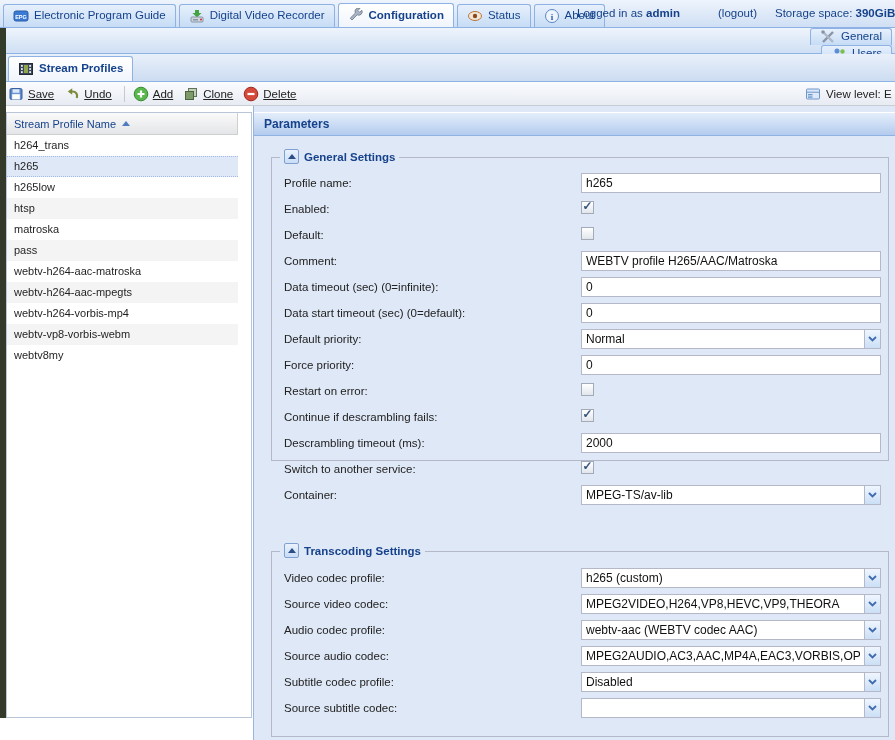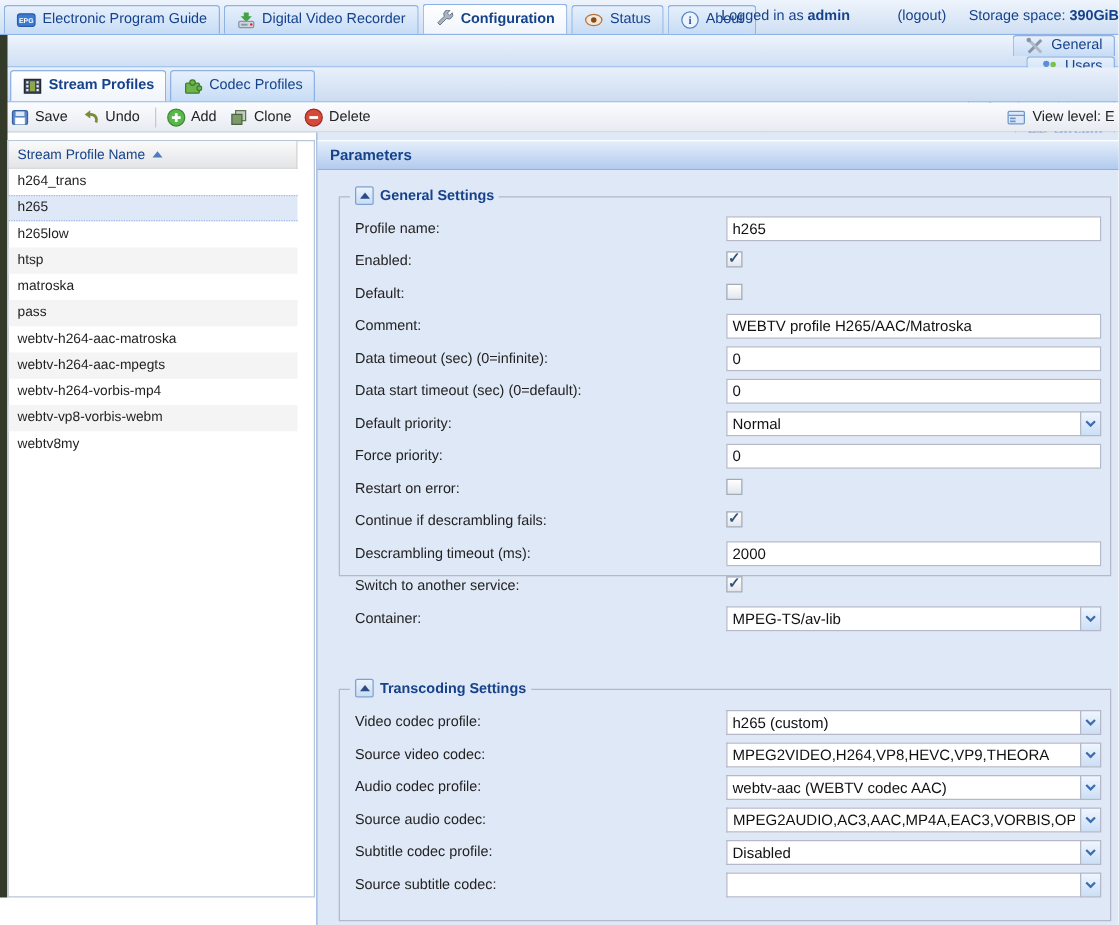--- a/index.html
+++ b/index.html
@@ -16,21 +16,21 @@
     border-radius:3px 3px 0 0;font-size:11.5px;color:#15428b;cursor:pointer;white-space:nowrap;}
   .tab .tlabel{transform:translateY(-1px);}
   .tab.active{background:linear-gradient(#ffffff,#f0f5fc);font-weight:bold;height:23px;}
   .strip.third .tab{height:24px;}
   .ticon{display:inline-flex;width:16px;height:16px;align-items:center;justify-content:center;}
   .userinfo{position:absolute;top:7px;font-size:11.5px;color:#15428b;}
   
   .toolbar{position:absolute;left:0;top:82px;width:895px;height:24px;display:flex;align-items:center;
     padding-left:8px;box-sizing:border-box;background:linear-gradient(#fbfcfe,#e7ebf2);
     border-bottom:1px solid #c8cdd6;}
-  .tbtn{display:flex;align-items:center;gap:4px;font-size:11.5px;color:#222;margin-right:10px;cursor:pointer;}
+  .tbtn{display:flex;align-items:center;gap:4px;font-size:11.5px;color:#222;margin-right:10px;cursor:pointer;text-decoration:underline;}
   .tsep{width:1px;height:16px;background:#c5c9d2;margin:0 8px 0 2px;}
   .viewlevel{position:absolute;left:805px;top:4px;display:flex;align-items:center;gap:5px;
     font-size:11.5px;color:#222;white-space:nowrap;}
   
   .darkstrip{position:absolute;left:0;top:28px;width:6px;height:690px;background:#333a2a;}
   
   .grid-panel{position:absolute;left:6px;top:112px;width:246px;height:606px;background:#fff;
     border:1px solid #b9c6d8;box-sizing:border-box;}
   .grid-header{width:231px;height:22px;box-sizing:border-box;display:flex;align-items:center;
     background:linear-gradient(#fafafa,#e4e5e8);border-bottom:1px solid #cfcfcf;border-right:1px solid #cfcfcf;
@@ -217,30 +217,20 @@
               <rect x="3" y="10.2" width="1.8" height="1.8"></rect>
               <rect x="11.2" y="4" width="1.8" height="1.8"></rect>
               <rect x="11.2" y="7.1" width="1.8" height="1.8"></rect>
               <rect x="11.2" y="10.2" width="1.8" height="1.8"></rect>
             </g>
             <rect x="6" y="4" width="4" height="8" fill="#8fa74c"></rect>
           </svg>
       </span>
       <span class="tlabel">Stream Profiles</span>
     </div>
-    <div class="tab">
-      <span class="ticon">
-        <svg width="16" height="16">
-            <rect x="2.5" y="5.5" width="11" height="8" rx="1" fill="#6cb54c" stroke="#3f7d2a"></rect>
-            <circle cx="8" cy="5" r="2.2" fill="#6cb54c" stroke="#3f7d2a"></circle>
-            <circle cx="13.5" cy="9.5" r="1.9" fill="#6cb54c" stroke="#3f7d2a"></circle>
-          </svg>
-      </span>
-      <span class="tlabel">Codec Profiles</span>
-    </div>
   </div>
 
   <div class="toolbar">
     <div class="tbtn">
       <span class="ticon">
         <svg width="16" height="16">
             <rect x="2" y="2.5" width="12" height="11" rx="1.5" fill="#5b87c9" stroke="#33609e"></rect>
             <rect x="4.5" y="3.2" width="7" height="3.6" fill="#dce8f8"></rect>
             <rect x="4" y="8" width="8" height="5.5" fill="#fff" stroke="#9bb4d6" stroke-width="0.5"></rect>
           </svg>

